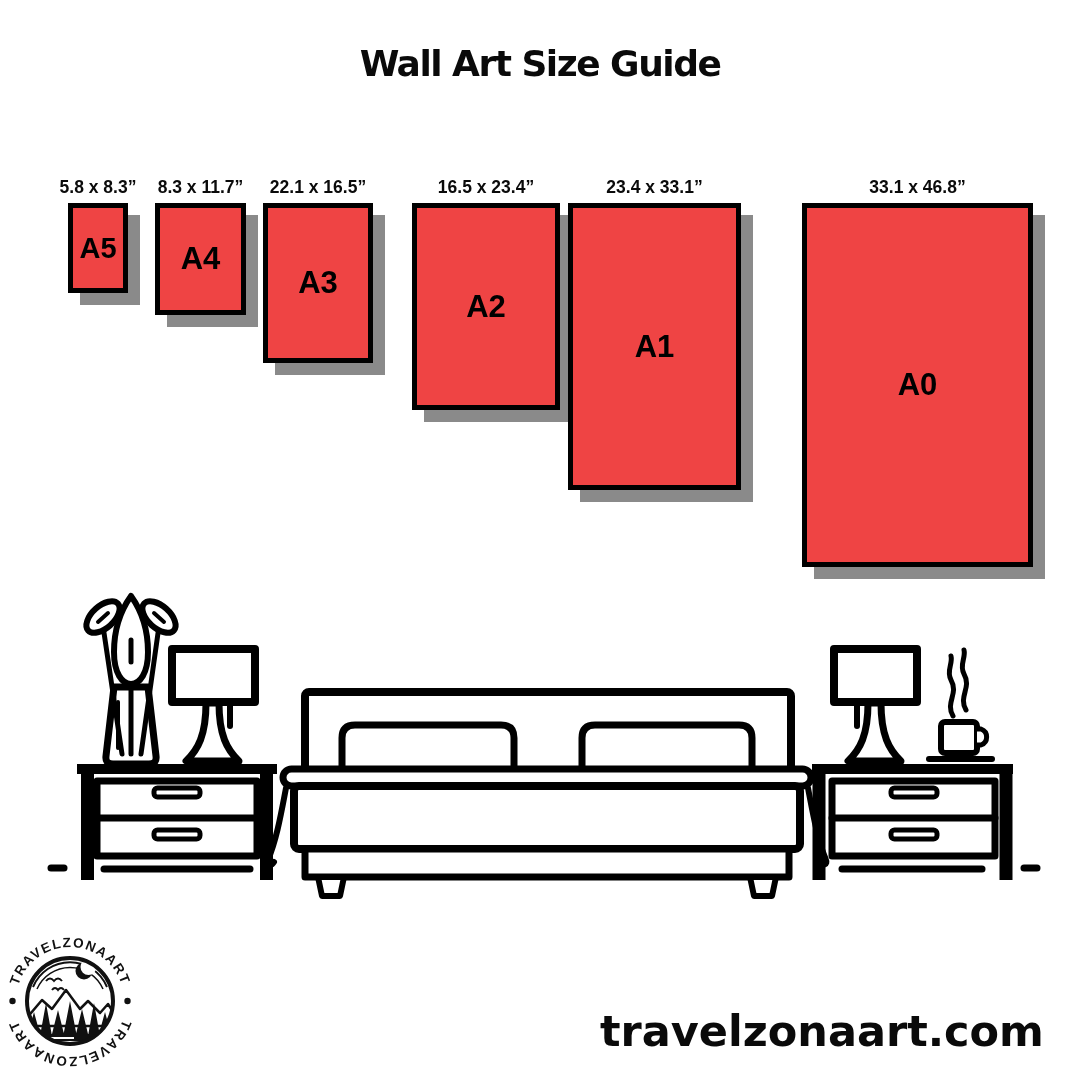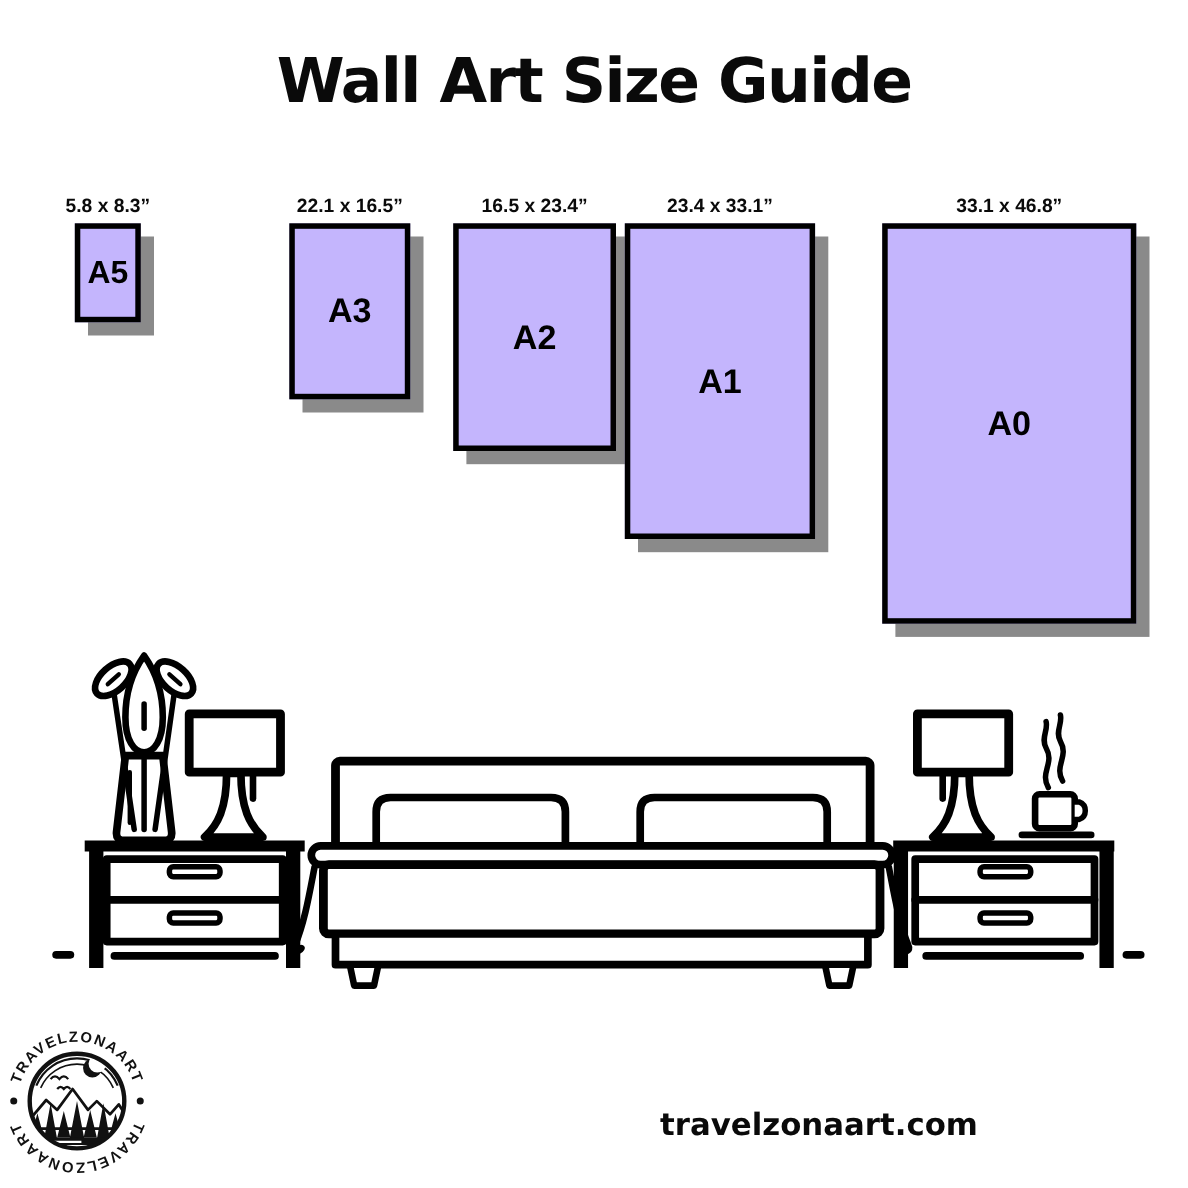--- a/index.html
+++ b/index.html
@@ -1,39 +1,39 @@
 <!DOCTYPE html>
 <html><head>
 <meta charset="utf-8">
 <style>
   html,body{margin:0;padding:0;background:#fff;}
   body{width:1080px;height:1080px;font-family:"Liberation Sans",sans-serif;}
   .stage{position:relative;width:1080px;height:1080px;background:#fff;overflow:hidden;}
 
   .title{position:absolute;left:0;top:44px;width:100%;text-align:center;
-         font-family:"DejaVu Sans",sans-serif;font-weight:bold;font-size:56px;
+         font-family:"DejaVu Sans",sans-serif;font-weight:bold;font-size:36px;
          letter-spacing:-1.5px;color:#0a0a0a;line-height:1.1;}
 
-  .paper{position:absolute;background:#c4b5fd;border:5px solid #000;box-sizing:border-box;
+  .paper{position:absolute;background:#ef4444;border:5px solid #000;box-sizing:border-box;
          box-shadow:12px 12px 0 0 #8a8a8a;display:flex;align-items:center;justify-content:center;}
   .paper .code{font-weight:bold;font-size:31px;color:#000;text-align:right;}
   .paper .dims{position:absolute;left:50%;top:-31px;transform:translateX(-50%);
                white-space:nowrap;font-weight:bold;font-size:17.5px;color:#0a0a0a;}
   #a5{left:68px; top:203px;width:60px; height:90px;}
   #a5 .code{font-size:29px;}
   #a4{left:155px;top:203px;width:91px; height:112px;}
   #a3{left:263px;top:203px;width:110px;height:160px;}
   #a2{left:412px;top:203px;width:148px;height:207px;}
   #a1{left:568px;top:203px;width:173px;height:287px;}
   #a0{left:782px;top:203px;width:231px;height:364px;margin-left:20px;}
 
   .scene{position:absolute;left:0;top:0;width:1080px;height:1080px;}
 
   .footer{position:absolute;left:600px;top:1008px;font-family:"DejaVu Sans",sans-serif;
-          font-weight:bold;font-size:28px;color:#0a0a0a;line-height:1.1;}
+          font-weight:bold;font-size:43px;color:#0a0a0a;line-height:1.1;}
 
   
   .s4 {stroke:#000;stroke-width:4;fill:none;stroke-linecap:round;stroke-linejoin:round;}
   .s5 {stroke:#000;stroke-width:5;fill:none;stroke-linecap:round;stroke-linejoin:round;}
   .s5f{stroke:#000;stroke-width:5;fill:#fff;stroke-linecap:round;stroke-linejoin:round;}
   .s6 {stroke:#000;stroke-width:6;fill:none;stroke-linecap:round;stroke-linejoin:round;}
   .s6f{stroke:#000;stroke-width:6;fill:#fff;stroke-linecap:round;stroke-linejoin:round;}
   .s7 {stroke:#000;stroke-width:7;fill:none;stroke-linecap:round;stroke-linejoin:round;}
   .s7f{stroke:#000;stroke-width:7;fill:#fff;stroke-linecap:round;stroke-linejoin:round;}
   .s8f{stroke:#000;stroke-width:8;fill:#fff;stroke-linecap:round;stroke-linejoin:round;}
@@ -43,20 +43,24 @@
 </head>
 <body>
 
 <div class="stage">
 
   <div class="title">Wall Art Size Guide</div>
 
   <div class="paper" id="a5">
     <span class="dims">5.8 x 8.3”</span>
     <span class="code">A5</span>
+  </div>
+  <div class="paper" id="a4">
+    <span class="dims">8.3 x 11.7”</span>
+    <span class="code">A4</span>
   </div>
   <div class="paper" id="a3">
     <span class="dims">22.1 x 16.5”</span>
     <span class="code">A3</span>
   </div>
   <div class="paper" id="a2">
     <span class="dims">16.5 x 23.4”</span>
     <span class="code">A2</span>
   </div>
   <div class="paper" id="a1">

